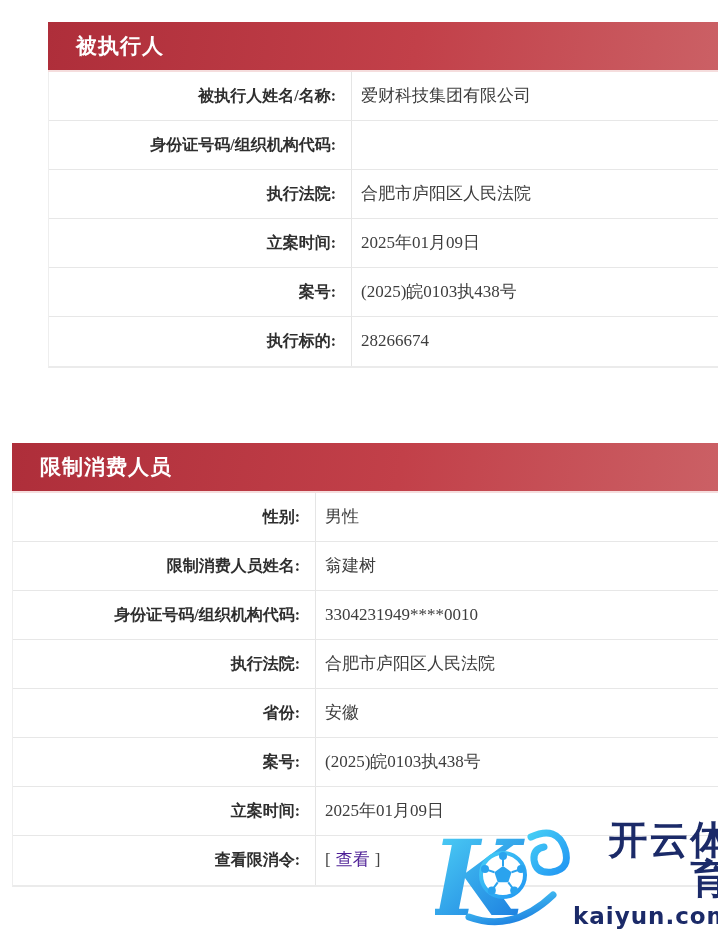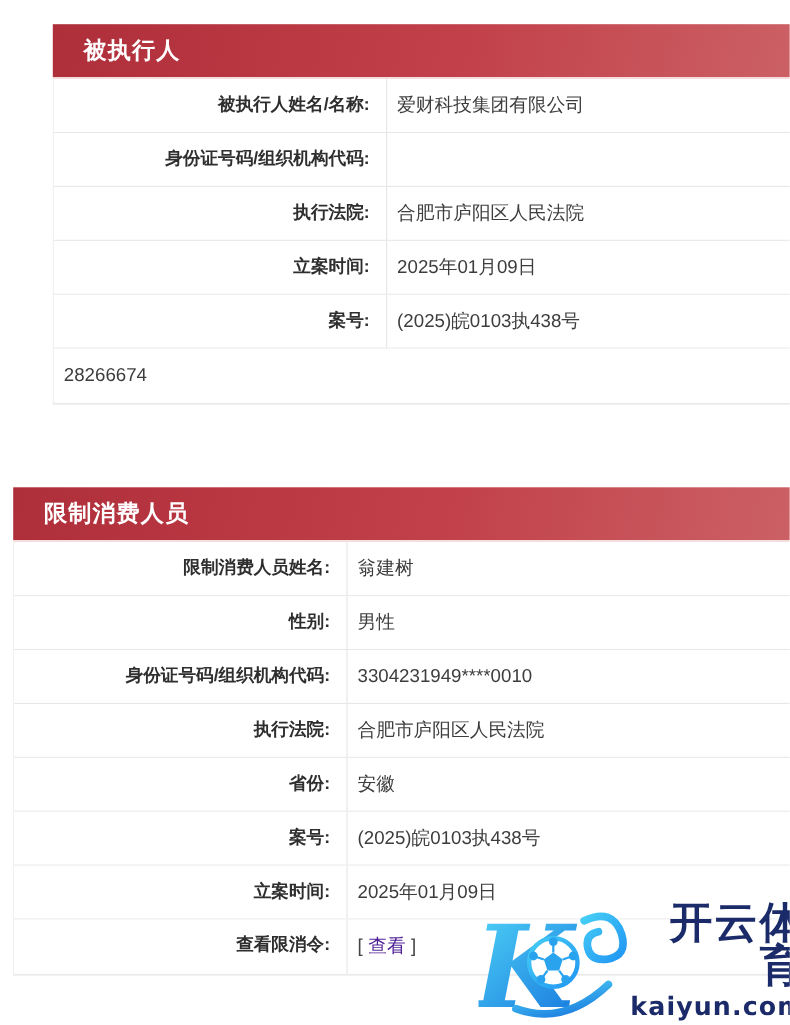--- a/index.html
+++ b/index.html
@@ -26,20 +26,21 @@
     padding-left: 28px;
     color: #ffffff;
     font-size: 21px;
     font-weight: bold;
     letter-spacing: 1px;
   }
   .rows {
     background: #ffffff;
     border-left: 1px solid #eeeeee;
     border-bottom: 2px solid #ebebeb;
+    font-family: Liberation Serif, serif;
   }
   .field-row {
     display: flex;
     height: 49px;
     border-bottom: 1px solid #e7e7e7;
     background: #ffffff;
   }
   .field-row:last-child { border-bottom: none; }
   .field-label {
     width: 303px;
@@ -118,35 +119,36 @@
     </div>
     <div class="field-row">
       <div class="field-label">立案时间:</div>
       <div class="field-value">2025年01月09日</div>
     </div>
     <div class="field-row">
       <div class="field-label">案号:</div>
       <div class="field-value">(2025)皖0103执438号</div>
     </div>
     <div class="field-row">
+      <div class="field-label">执行标的:</div>
       <div class="field-value">28266674</div>
     </div>
   </div>
 </div>
 
 <div class="section" id="section-1">
   <div class="section-header">限制消费人员</div>
   <div class="rows">
     <div class="field-row">
+      <div class="field-label">性别:</div>
+      <div class="field-value">男性</div>
+    </div>
+    <div class="field-row">
       <div class="field-label">限制消费人员姓名:</div>
       <div class="field-value">翁建树</div>
-    </div>
-    <div class="field-row">
-      <div class="field-label">性别:</div>
-      <div class="field-value">男性</div>
     </div>
     <div class="field-row">
       <div class="field-label">身份证号码/组织机构代码:</div>
       <div class="field-value">3304231949****0010</div>
     </div>
     <div class="field-row">
       <div class="field-label">执行法院:</div>
       <div class="field-value">合肥市庐阳区人民法院</div>
     </div>
     <div class="field-row">

